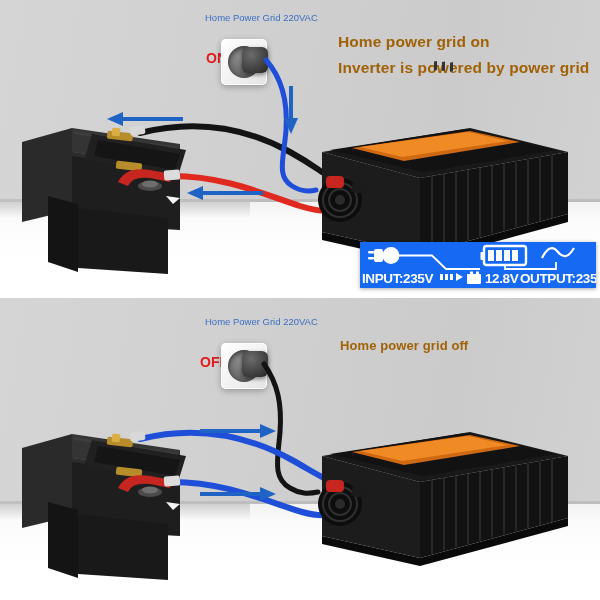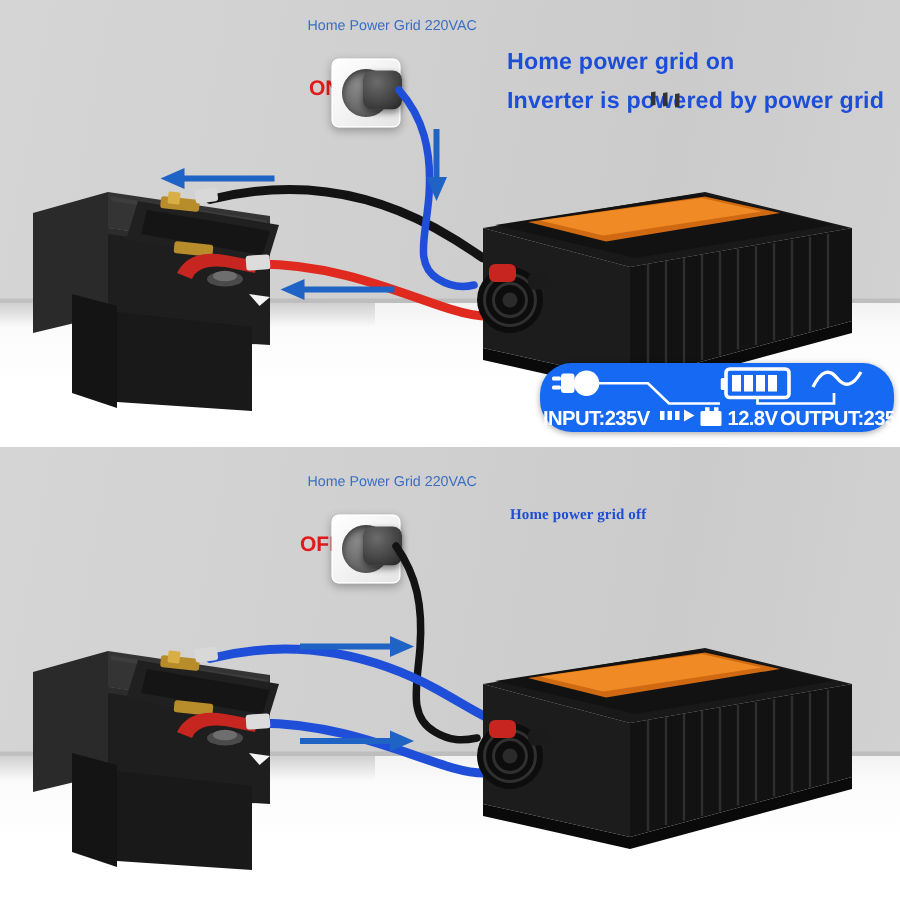--- a/index.html
+++ b/index.html
@@ -25,44 +25,44 @@
      background:linear-gradient(180deg,#f2f2f2 0%,#fbfbfb 18%,#ffffff 60%,#ffffff 100%);}
   #panel-bottom .floor{bottom:0;height:96px;
      background:linear-gradient(180deg,#f2f2f2 0%,#fbfbfb 18%,#ffffff 60%,#ffffff 100%);}
   .floor-edge{position:absolute;left:0;width:600px;height:3px;background:rgba(175,175,175,.55);}
 
   
   .floor-shadow{position:absolute;left:0;width:250px;height:16px;
     background:linear-gradient(180deg,rgba(120,120,120,.28),rgba(120,120,120,0));}
 
   
-  .headline{position:absolute;color:#1d4ed8;font-weight:bold;white-space:nowrap;
+  .headline{position:absolute;color:#a16207;font-weight:bold;white-space:nowrap;
      font-family:"Liberation Sans", sans-serif;letter-spacing:.1px;}
   .h-top{font-size:15.5px;}
-  .h-bot{font-size:10px;font-family:Liberation Serif, serif;}
+  .h-bot{font-size:13px;}
 
   
   .outlet-label{position:absolute;color:#3a6fc4;font-size:9.5px;white-space:nowrap;padding-left:16px;}
   .onoff{position:absolute;color:#e11b1b;font-weight:bold;font-size:14px;}
 
   .socket{position:absolute;width:46px;height:46px;border-radius:5px;
      background:linear-gradient(135deg,#ffffff 0%,#f4f4f4 45%,#e4e4e4 100%);
      box-shadow:0 2px 6px rgba(0,0,0,.28), inset 0 0 0 1px rgba(255,255,255,.8);}
   .socket::after{content:"";position:absolute;left:7px;top:7px;width:32px;height:32px;border-radius:50%;
      background:radial-gradient(circle at 38% 34%,#8d8d8d,#6a6a6a 55%,#4d4d4d 100%);
      box-shadow:inset 0 2px 5px rgba(0,0,0,.55);}
   .plugbody{position:absolute;width:26px;height:26px;border-radius:6px;
      background:radial-gradient(circle at 35% 30%,#6b6b6b,#3a3a3a 70%,#222 100%);
      box-shadow:0 2px 4px rgba(0,0,0,.45);}
 
   
   .cable{position:absolute;fill:none;stroke-linecap:round;}
 
   
-  .lcd{position:absolute;background:#1669f2;box-shadow:0 1px 4px rgba(0,0,0,.35);border-radius:21px;}
+  .lcd{position:absolute;background:#1669f2;box-shadow:0 1px 4px rgba(0,0,0,.35);}
   .lcd svg{display:block;}
 
   .arrow{position:absolute;}
 </style>
 </head>
 <body>
 
 <div class="stage">
 
   <div class="panel" id="panel-top">

